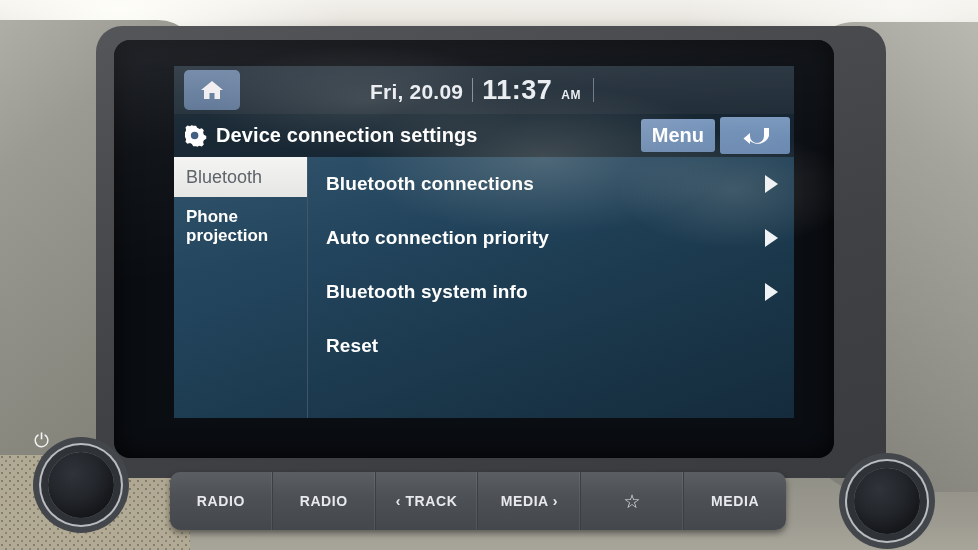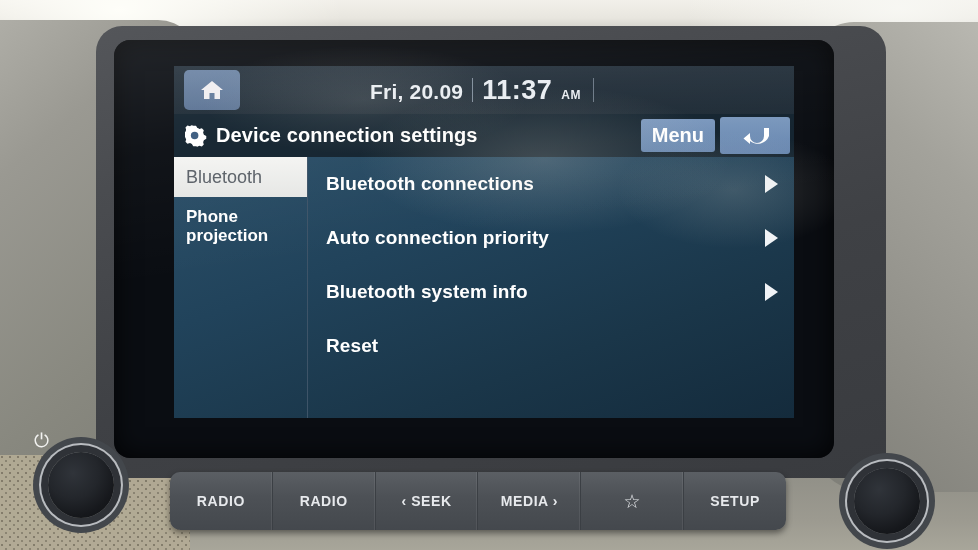--- a/index.html
+++ b/index.html
@@ -335,23 +335,23 @@
     </div>
   </div>
 
   <div class="glare-a"></div>
   <div class="glare-b"></div>
 </div>
 
 <div class="button-strip">
   <div class="hw-btn">RADIO</div>
   <div class="hw-btn">RADIO</div>
-  <div class="hw-btn">‹ SEEK</div>
+  <div class="hw-btn">‹ TRACK</div>
   <div class="hw-btn">MEDIA ›</div>
   <div class="hw-btn">
     <span class="star">☆</span>
   </div>
-  <div class="hw-btn">SETUP</div>
+  <div class="hw-btn">MEDIA</div>
 </div>
 
 <span class="power-glyph">⏻</span>
 <div class="knob knob-left"></div>
 <div class="knob knob-right"></div>
 
 </body></html>

